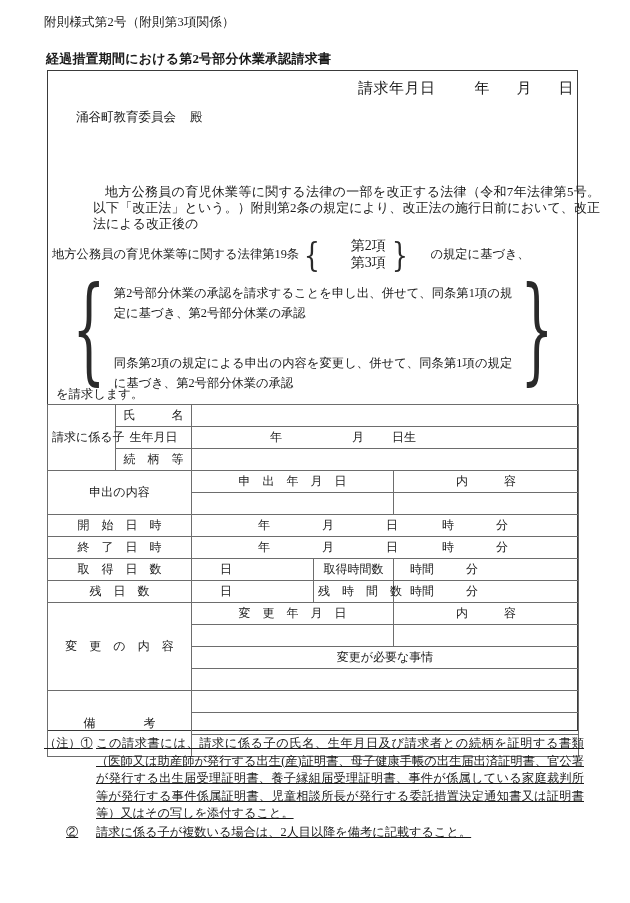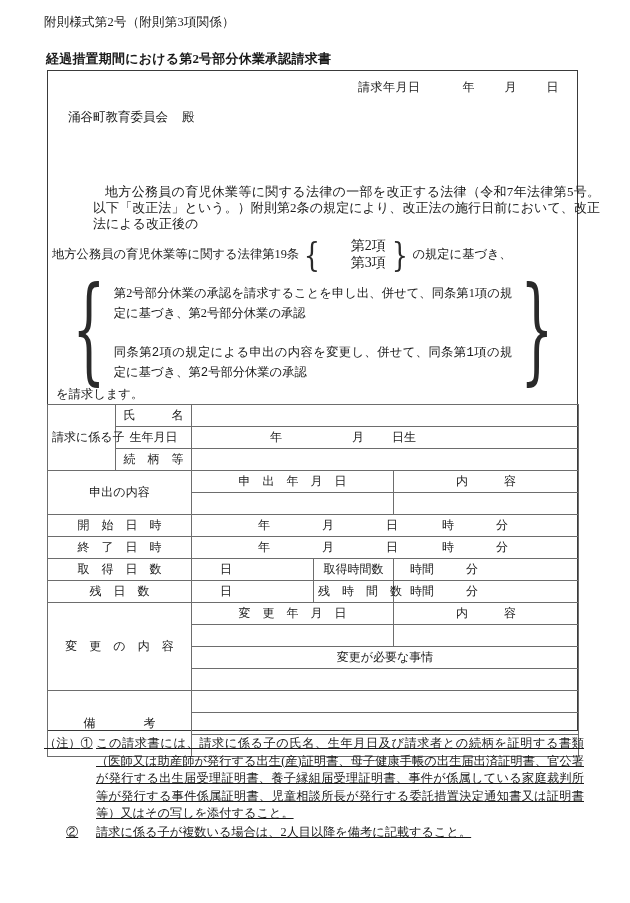--- a/index.html
+++ b/index.html
@@ -50,31 +50,31 @@
     width: 531px;
     height: 661px;
     border: 1px solid #3a3a3a;
     box-sizing: border-box;
   }
   
   .claim-date {
     position: absolute;
     left: 310px;
     top: 8px;
-    font-size: 12px;
+    font-size: 15px;
     white-space: nowrap;
   }
   .claim-date .lbl { letter-spacing: .5px; }
   .claim-date .y { display:inline-block; width: 54px; text-align: right; }
   .claim-date .m { display:inline-block; width: 42px; text-align: right; }
   .claim-date .d { display:inline-block; width: 42px; text-align: right; }
 
   .addressee {
     position: absolute;
-    left: 20px;
+    left: 28px;
     top: 38px;
     font-size: 12.5px;
     white-space: nowrap;
   }
   .addressee .hon { margin-left: 14px; }
 
   .claimant {
     position: absolute;
     left: 334px;
     top: 62px;
@@ -144,21 +144,21 @@
     color: #2a2a2a;
   }
   .brace-items {
     display: inline-flex;
     flex-direction: column;
     font-size: 14px;
     line-height: 17px;
     padding: 0 3px;
     margin-left: 25px;
   }
-  .art-tail { margin-left: 0; }
+  .art-tail { margin-left: 18px; }
 
   
   .option-block {
     position: absolute;
     left: 4px;
     top: 212px;
     width: 522px;
     display: flex;
     align-items: stretch;
   }
@@ -174,21 +174,21 @@
     margin-top: -4px;
   }
   .option-texts {
     flex: 1;
     font-size: 12.3px;
     line-height: 20px;
     text-align: justify;
     text-justify: inter-character;
     margin: 0 -12px;
   }
-  .option-texts .opt + .opt { margin-top: 20px; font-family: Liberation Mono, monospace; }
+  .option-texts .opt + .opt { margin-top: 30px; }
 
   .closing {
     position: absolute;
     left: 8px;
     top: 315px;
     font-size: 12.3px;
     white-space: nowrap;
   }
 
   

